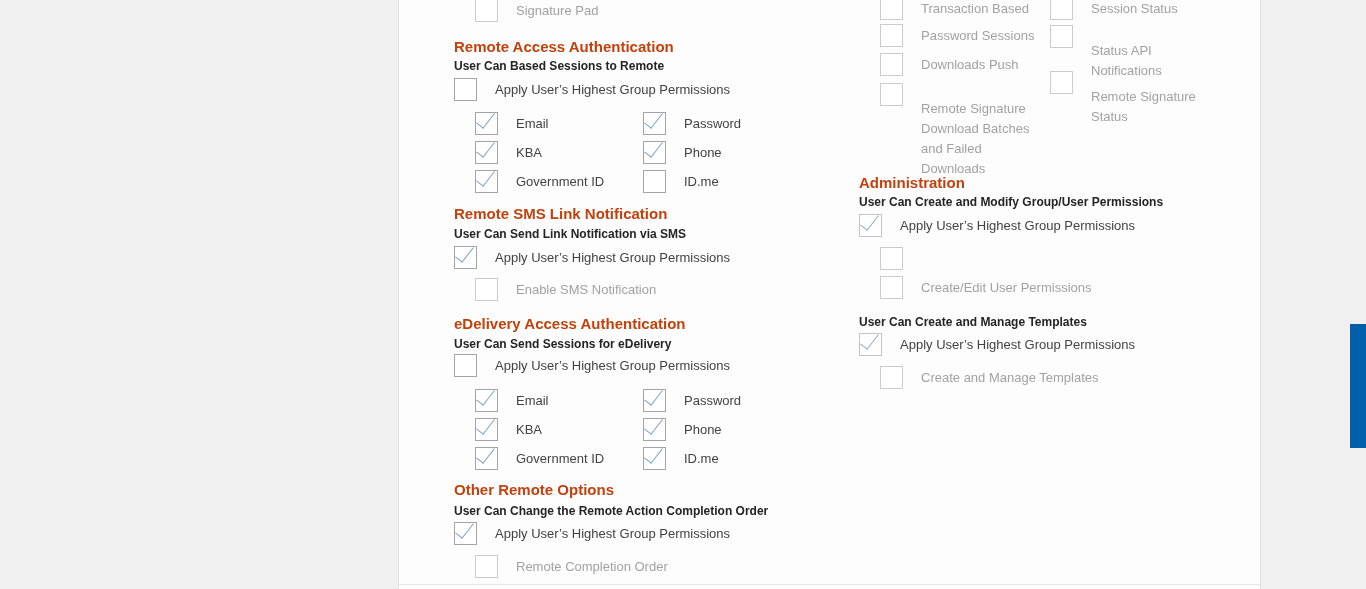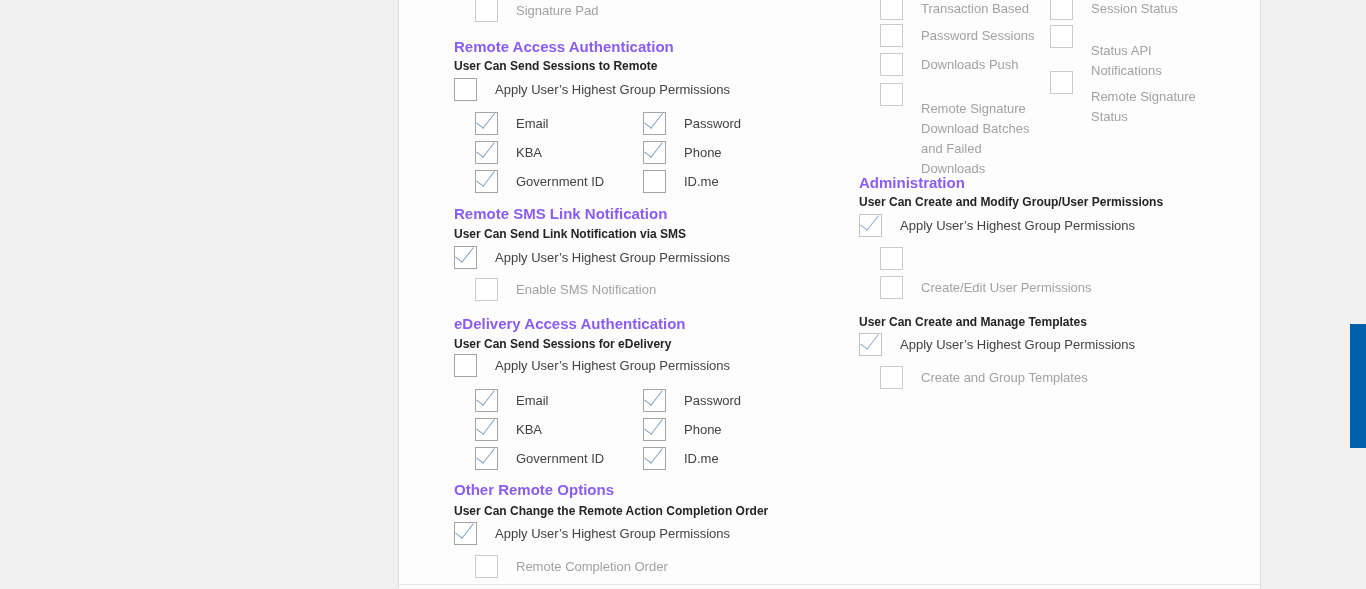--- a/index.html
+++ b/index.html
@@ -3,21 +3,21 @@
 <meta charset="utf-8">
 <style>
   html,body{margin:0;padding:0;}
   body{width:1366px;height:589px;overflow:hidden;background:#f0f0f1;
        font-family:"Liberation Sans",sans-serif;}
   #stage{position:relative;width:1366px;height:589px;overflow:hidden;}
   .panel{position:absolute;left:398px;top:0;width:863px;height:589px;
          background:#fdfdfd;border-left:1px solid #e0e0e0;border-right:1px solid #e0e0e0;
          box-sizing:border-box;}
   .panel-bottom-line{position:absolute;left:399px;top:584px;width:861px;height:1px;background:#e6e6e6;}
-  .h{position:absolute;font-weight:bold;font-size:15px;line-height:17px;color:#8b5cf6;white-space:nowrap;}
+  .h{position:absolute;font-weight:bold;font-size:15px;line-height:17px;color:#c2410c;white-space:nowrap;}
   .sh{position:absolute;font-weight:bold;font-size:12px;line-height:13px;color:#242424;white-space:nowrap;}
   .row{position:absolute;display:flex;align-items:center;gap:18px;}
   .row.topalign{align-items:flex-start;}
   .cb{flex:0 0 auto;width:21px;height:21px;background:#ffffff;border:1px solid #a4a4a4;position:relative;box-sizing:content-box;}
   .row.dis .cb{border-color:#cbcbcb;}
   .row.muted .cb{border-color:#c4c4c4;}
   .cb.on::after{content:"";position:absolute;left:5px;top:-4px;width:8px;height:18px;
        border-style:solid;border-color:#7d9dbe;border-width:0 1.5px 1.5px 0;
        transform:rotate(38deg);}
   .row.muted .cb.on::after{border-color:#90a9c6;}
@@ -32,21 +32,21 @@
 <div id="stage">
   <div class="panel"></div>
   <div class="panel-bottom-line"></div>
 
   <div class="row dis" style="left:475px;top:-1px">
     <span class="cb"></span>
     <span class="lbl">Signature Pad</span>
   </div>
 
   <div class="h" style="left:454px;top:38px">Remote Access Authentication</div>
-  <div class="sh" style="left:454px;top:60px">User Can Send Sessions to Remote</div>
+  <div class="sh" style="left:454px;top:60px">User Can Based Sessions to Remote</div>
   <div class="row" style="left:454px;top:78px">
     <span class="cb"></span>
     <span class="lbl">Apply User’s Highest Group Permissions</span>
   </div>
   <div class="row" style="left:475px;top:112px">
     <span class="cb on"></span>
     <span class="lbl">Email</span>
   </div>
   <div class="row" style="left:643px;top:112px">
     <span class="cb on"></span>
@@ -164,17 +164,17 @@
     <span class="cb"></span>
     <span class="lbl">Create/Edit User Permissions</span>
   </div>
   <div class="sh" style="left:859px;top:316px">User Can Create and Manage Templates</div>
   <div class="row muted" style="left:859px;top:333px">
     <span class="cb on"></span>
     <span class="lbl">Apply User’s Highest Group Permissions</span>
   </div>
   <div class="row dis" style="left:880px;top:366px">
     <span class="cb"></span>
-    <span class="lbl">Create and Group Templates</span>
+    <span class="lbl">Create and Manage Templates</span>
   </div>
 
   <div class="side-tab"></div>
 </div>
 
 </body></html>

